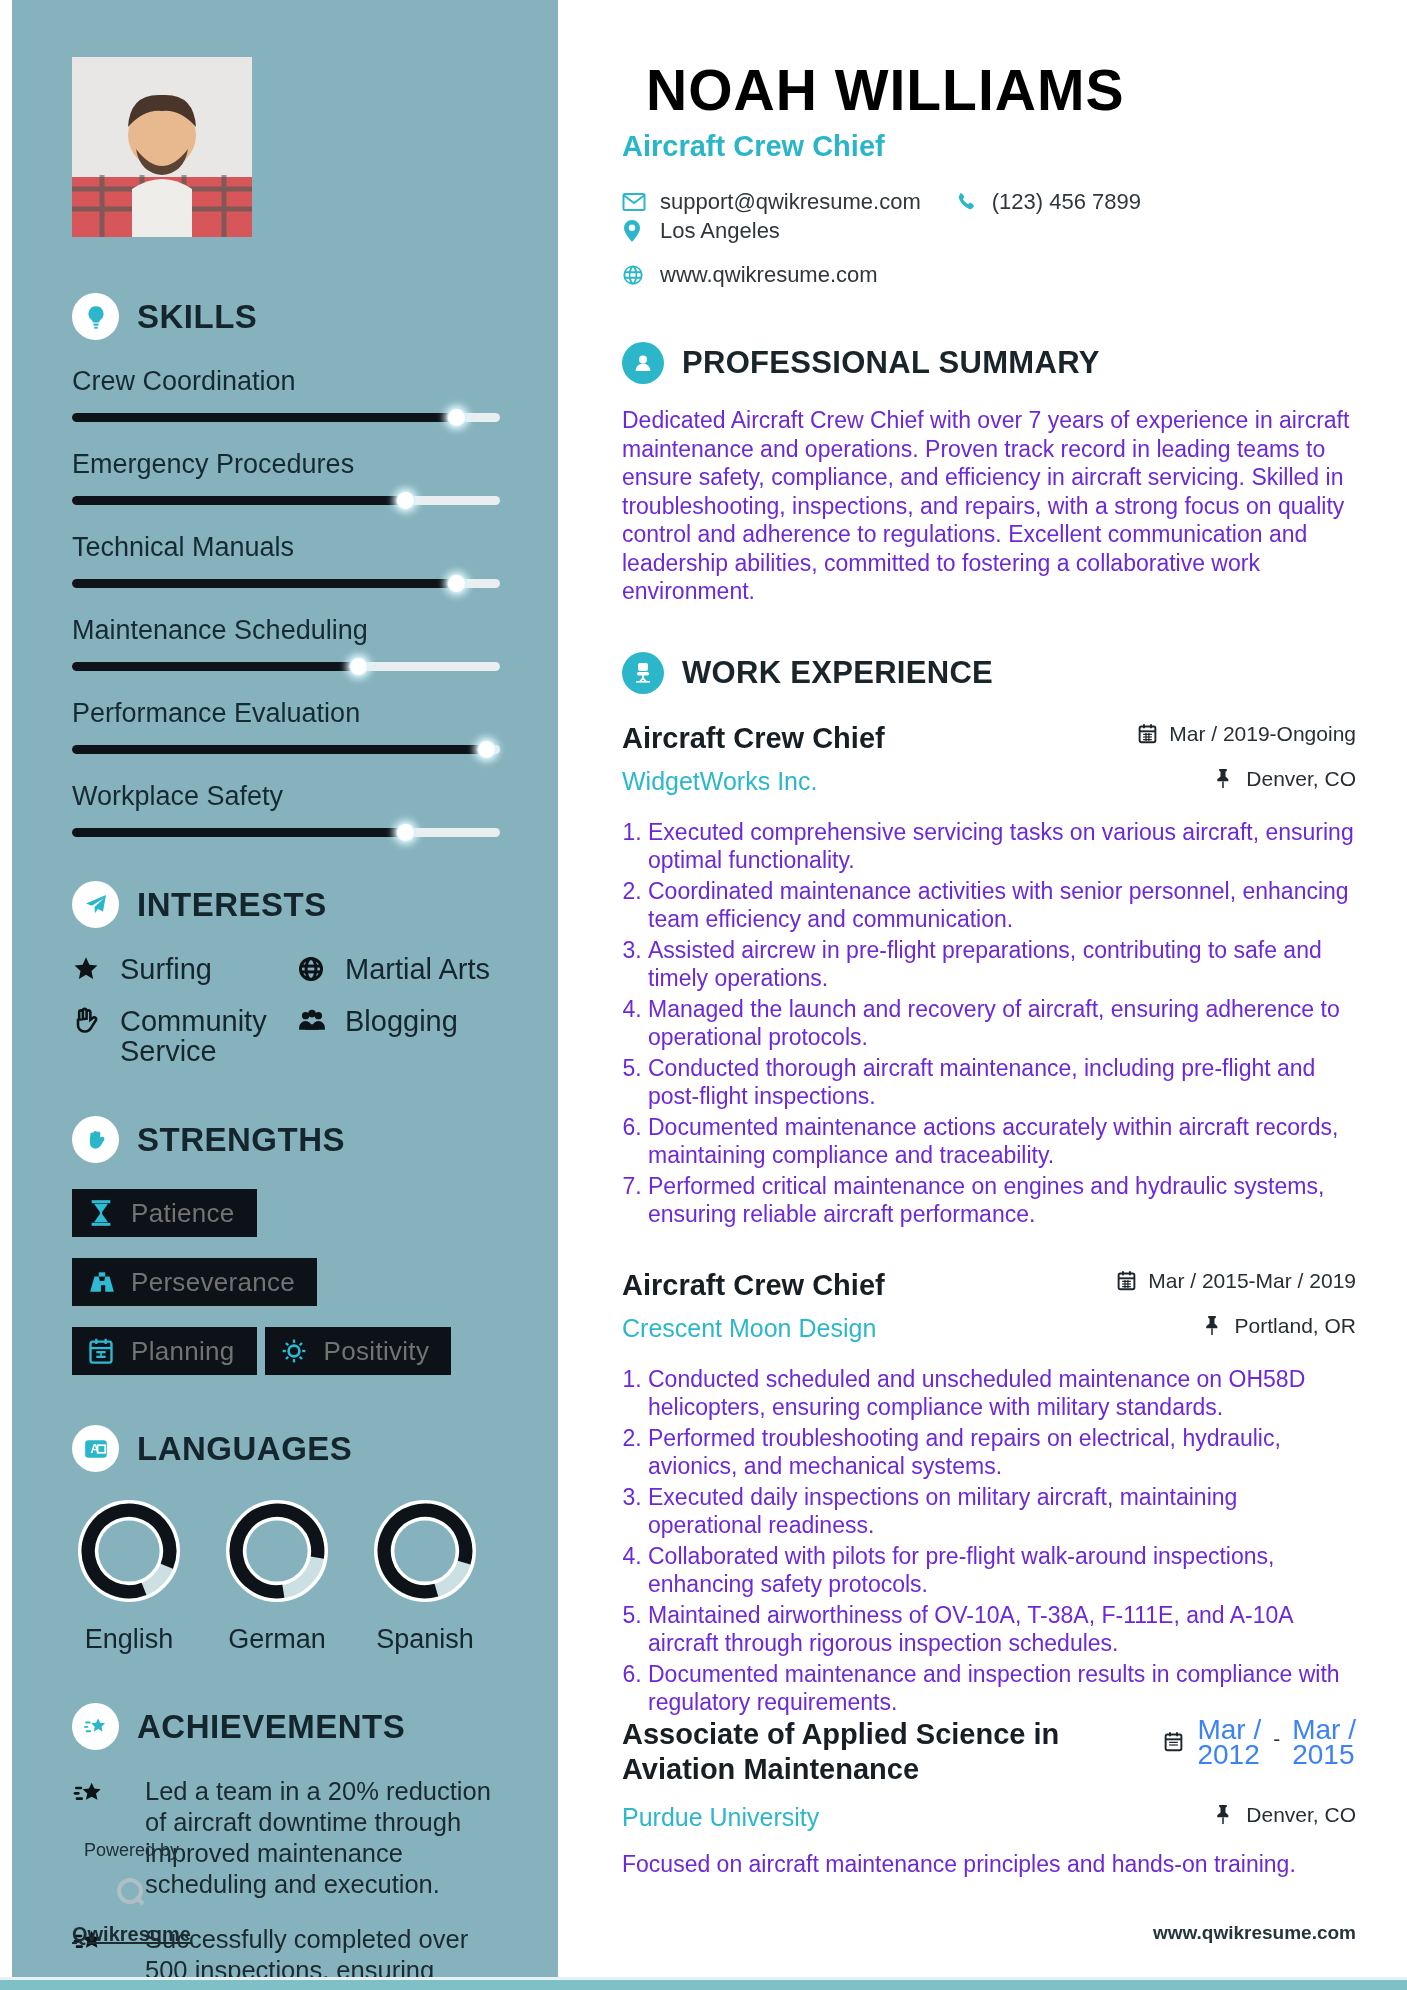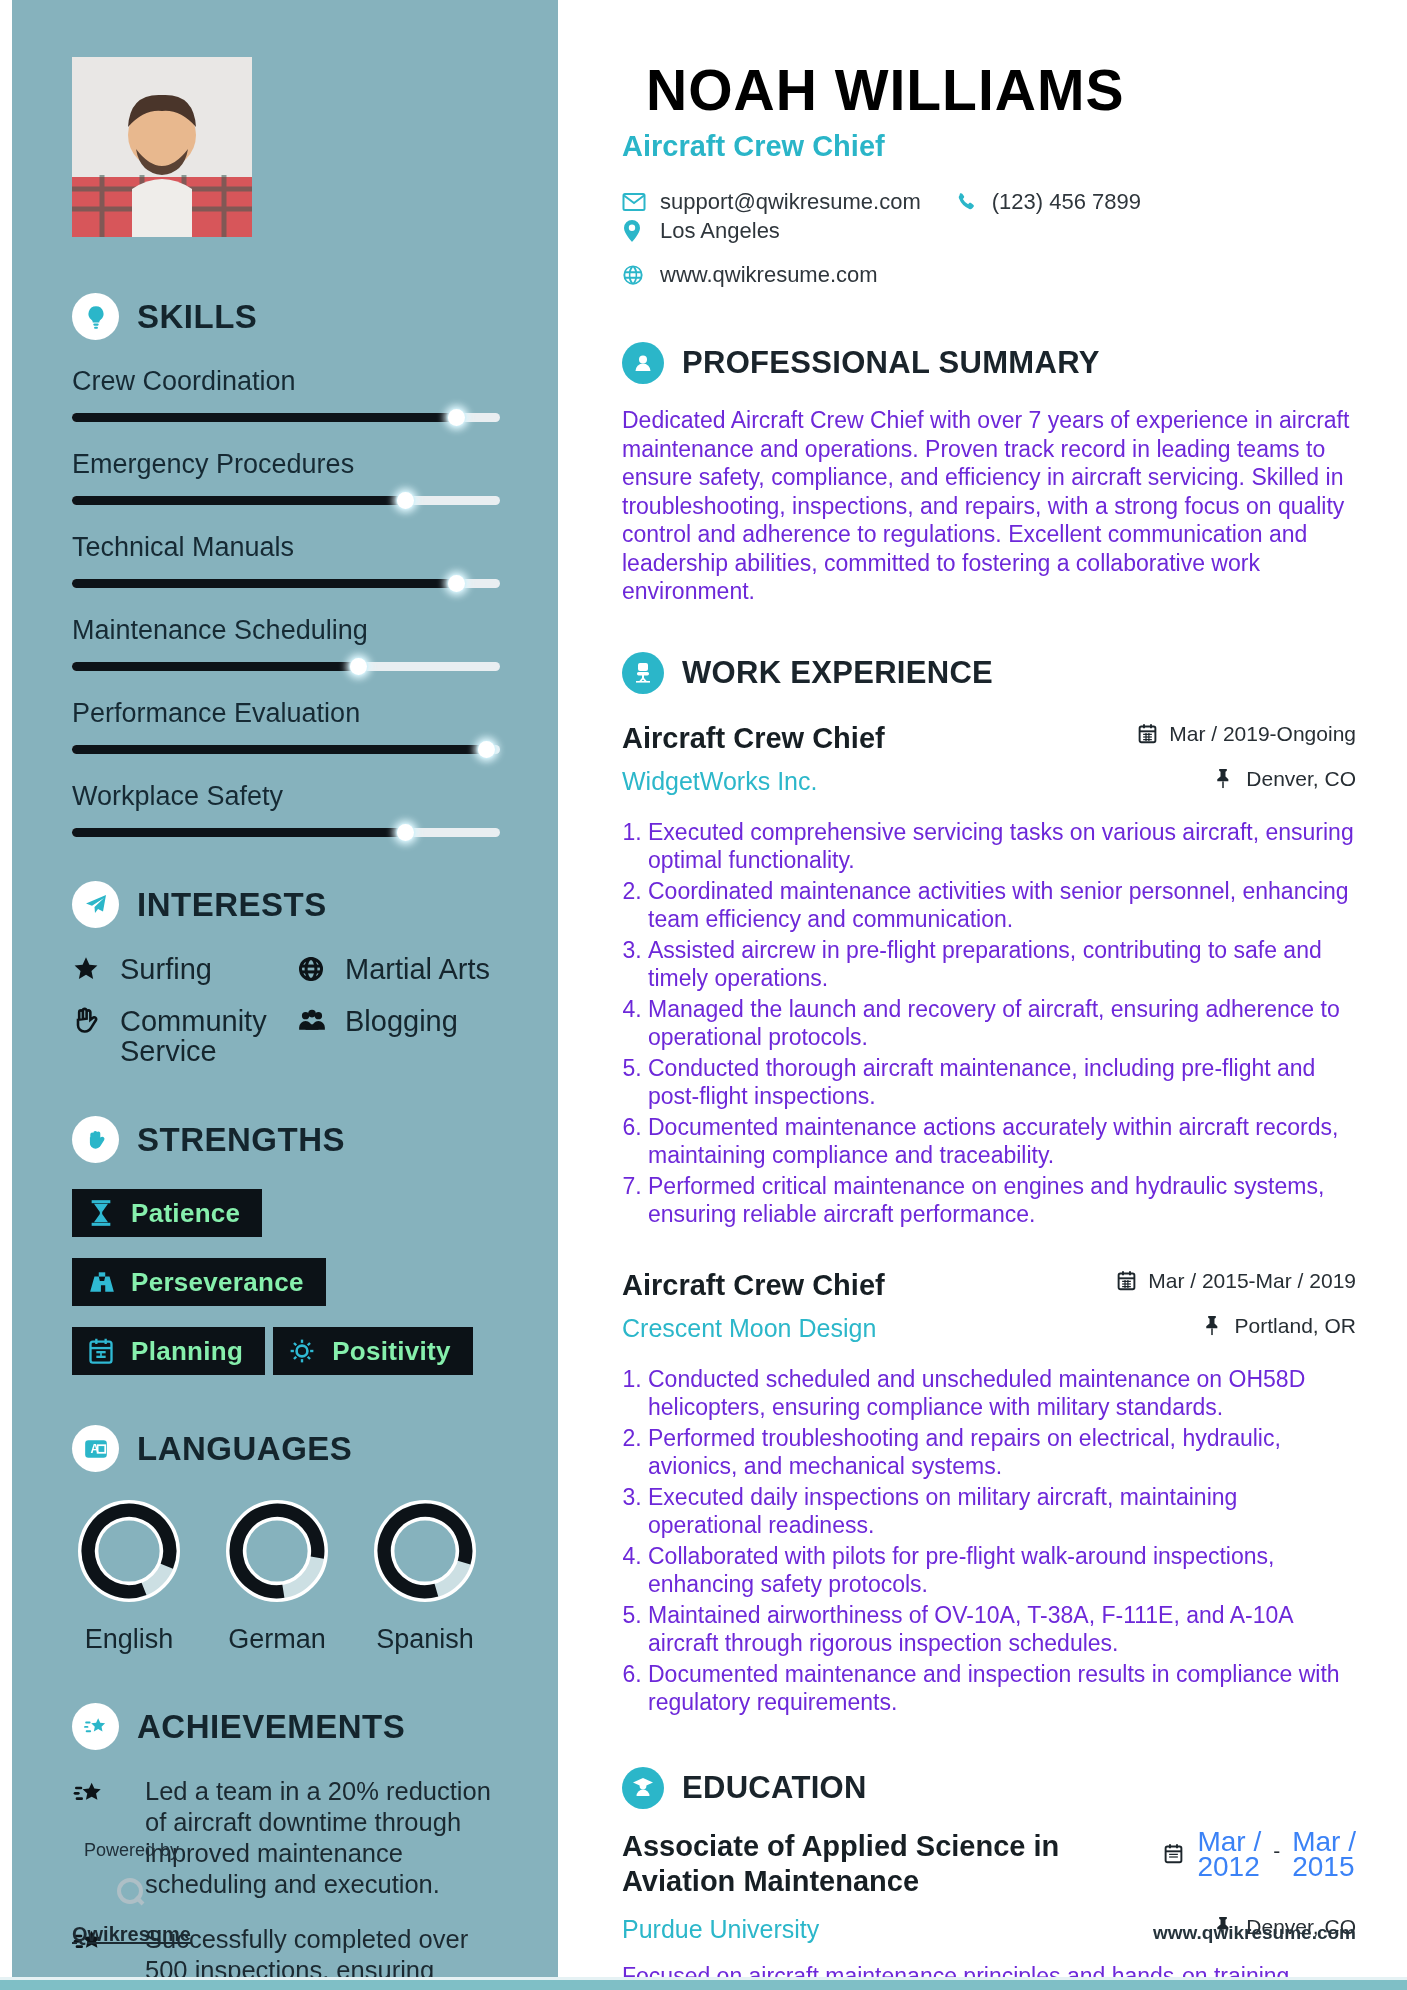--- a/index.html
+++ b/index.html
@@ -20,21 +20,21 @@
   .track{position:relative;height:9px;border-radius:5px;background:#e9eef1;}
   .track .fill{position:absolute;left:0;top:0;height:9px;border-radius:5px;background:#0d1318;}
   .track .thumb{position:absolute;top:-4px;width:17px;height:17px;border-radius:50%;background:#ffffff;
     box-shadow:0 0 7px 4px rgba(222,246,252,.95), 0 0 2px 1px rgba(160,220,235,.9);}
   .int-grid{display:grid;grid-template-columns:215px 1fr;row-gap:22px;column-gap:10px;margin-top:6px;}
   .int-item{display:flex;gap:18px;align-items:flex-start;color:#15262e;font-size:29px;font-weight:500;line-height:30px;}
   .int-item .ic{flex:0 0 auto;width:30px;color:#0d1418;margin-top:1px;}
   .pills{display:flex;flex-wrap:wrap;gap:21px 8px;margin-top:4px;}
   .pill{background:#0c1217;display:inline-flex;align-items:center;gap:14px;height:48px;padding:0 22px 0 16px;}
   .pill .ic{color:#2fb9d3;width:29px;flex:0 0 auto;}
-  .pill .pl{color:#86efac;font-size:26px;font-weight:700;letter-spacing:.3px;}
+  .pill .pl{color:#737373;font-size:26px;font-weight:400;letter-spacing:.3px;}
   .langs{display:flex;gap:46px;margin-top:28px;margin-left:6px;}
   .lang{width:102px;text-align:center;}
   .lang svg{display:block;margin:0 auto;}
   .lang .ll{margin-top:22px;font-size:27px;color:#15262e;font-weight:500;}
   .ach{display:flex;gap:37px;margin-bottom:24px;}
   .ach .ic{flex:0 0 auto;width:36px;color:#0d1418;margin-top:2px;}
   .ach p{margin:0;font-size:25.5px;line-height:31px;color:#1b2931;font-weight:500;}
   .sfoot{position:absolute;left:60px;bottom:44px;display:flex;align-items:center;gap:14px;flex-direction:column;}
   .sfoot .pb{font-size:18px;color:#20303a;}
   .sfoot .qr{font-size:20px;color:#1c2a32;font-weight:700;text-decoration:underline;}
@@ -493,30 +493,20 @@
     <ol>
         <li>Conducted scheduled and unscheduled maintenance on OH58D helicopters, ensuring compliance with military standards.</li>
         <li>Performed troubleshooting and repairs on electrical, hydraulic, avionics, and mechanical systems.</li>
         <li>Executed daily inspections on military aircraft, maintaining operational readiness.</li>
         <li>Collaborated with pilots for pre-flight walk-around inspections, enhancing safety protocols.</li>
         <li>Maintained airworthiness of OV-10A, T-38A, F-111E, and A-10A aircraft through rigorous inspection schedules.</li>
         <li>Documented maintenance and inspection results in compliance with regulatory requirements.</li>
       </ol>
   </div>
 
-  <div class="mhead" style="margin-top:50px;">
-    <span class="circ">
-        <svg width="24" height="24" viewBox="0 0 24 24" fill="currentColor">
-          <circle cx="12" cy="10" r="3.4"></circle>
-          <path d="M5.5 20a6.5 6.5 0 0 1 13 0z"></path>
-          <path d="M2 6.5 12 2l10 4.5L12 11z"></path>
-        </svg>
-      </span>
-    <span class="t">EDUCATION</span>
-  </div>
   <div class="jobrow" style="margin-top:-2px;">
     <span class="degree">Associate of Applied Science in Aviation Maintenance</span>
     <span class="edate">
       <span class="ic">
           <svg width="21" height="21" viewBox="0 0 22 24" fill="none" stroke="currentColor" stroke-width="2.2">
             <rect x="2" y="4" width="18" height="18" rx="2"></rect>
             <line x1="2" y1="9.5" x2="20" y2="9.5"></line>
             <line x1="7" y1="1.5" x2="7" y2="6"></line>
             <line x1="15" y1="1.5" x2="15" y2="6"></line>
             <line x1="6" y1="13" x2="16" y2="13" stroke-width="1.4"></line>

